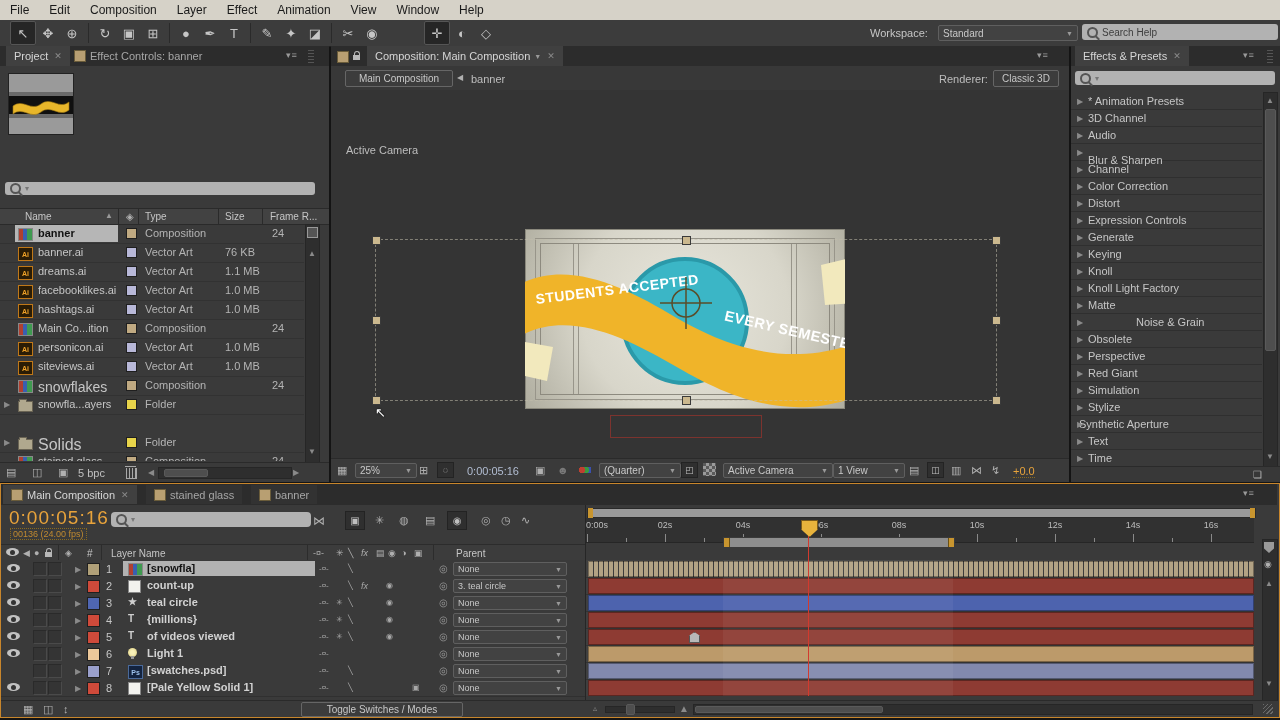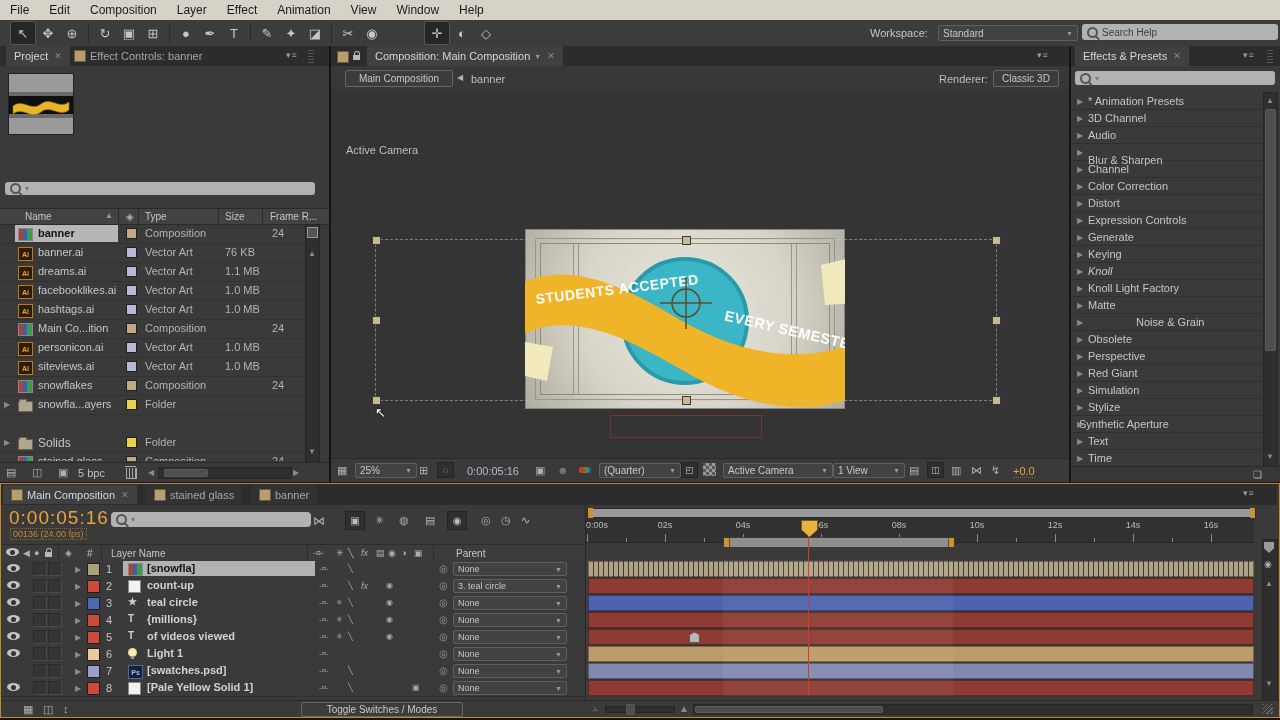--- a/index.html
+++ b/index.html
@@ -200,36 +200,36 @@
       </div>
       <div style="position: absolute; left: 0px; top: 133px; width: 304px; height: 19px; border-bottom: 1px solid rgb(50, 50, 50);">
         <div class="ic-ai" style="left: 18px; top: 4px;">Ai</div>
         <div style="position: absolute; left: 38px; top: 3px; font-size: 11px; white-space: nowrap; color: rgb(198, 198, 198);">siteviews.ai</div>
         <div class="swatch" style="left: 126px; top: 4px; width: 9px; height: 9px; background: rgb(184, 184, 216);"></div>
         <div style="position: absolute; left: 145px; top: 3px; color: rgb(180, 180, 180);">Vector Art</div>
         <div style="position: absolute; left: 225px; top: 3px; color: rgb(180, 180, 180);">1.0 MB</div>
       </div>
       <div style="position: absolute; left: 0px; top: 152px; width: 304px; height: 19px; border-bottom: 1px solid rgb(50, 50, 50);">
         <div class="ic-comp" style="left: 18px; top: 4px;"></div>
-        <div style="position: absolute; left: 38px; top: 3px; font-size: 11px; white-space: nowrap; color: rgb(198, 198, 198);">snowflakes</div>
+        <div style="position: absolute; left: 38px; top: 3px; font-size: 14px; white-space: nowrap; color: rgb(198, 198, 198);">snowflakes</div>
         <div class="swatch" style="left: 126px; top: 4px; width: 9px; height: 9px; background: rgb(192, 170, 130);"></div>
         <div style="position: absolute; left: 145px; top: 3px; color: rgb(180, 180, 180);">Composition</div>
         <div style="position: absolute; left: 272px; top: 3px; color: rgb(180, 180, 180);">24</div>
       </div>
       <div style="position: absolute; left: 0px; top: 171px; width: 304px; height: 19px; border-bottom: 1px solid rgb(50, 50, 50);">
         <div style="position: absolute; left: 4px; top: 5px; color: rgb(138, 138, 138); font-size: 8px;">▶</div>
         <div class="ic-folder" style="left: 18px; top: 4px;"></div>
         <div style="position: absolute; left: 38px; top: 3px; font-size: 11px; white-space: nowrap; color: rgb(198, 198, 198);">snowfla...ayers</div>
         <div class="swatch" style="left: 126px; top: 4px; width: 9px; height: 9px; background: rgb(232, 212, 74);"></div>
         <div style="position: absolute; left: 145px; top: 3px; color: rgb(180, 180, 180);">Folder</div>
       </div>
       <div style="position: absolute; left: 0px; top: 209px; width: 304px; height: 19px; border-bottom: 1px solid rgb(50, 50, 50);">
         <div style="position: absolute; left: 4px; top: 5px; color: rgb(138, 138, 138); font-size: 8px;">▶</div>
         <div class="ic-folder" style="left: 18px; top: 4px;"></div>
-        <div style="position: absolute; left: 38px; top: 3px; font-size: 12px; white-space: nowrap; color: rgb(198, 198, 198);">Solids</div>
+        <div style="position: absolute; left: 38px; top: 3px; font-size: 16px; white-space: nowrap; color: rgb(198, 198, 198);">Solids</div>
         <div class="swatch" style="left: 126px; top: 4px; width: 9px; height: 9px; background: rgb(232, 212, 74);"></div>
         <div style="position: absolute; left: 145px; top: 3px; color: rgb(180, 180, 180);">Folder</div>
       </div>
       <div style="position: absolute; left: 0px; top: 228px; width: 304px; height: 19px; border-bottom: 1px solid rgb(50, 50, 50);">
         <div class="ic-comp" style="left: 18px; top: 4px;"></div>
         <div style="position: absolute; left: 38px; top: 3px; font-size: 11px; white-space: nowrap; color: rgb(198, 198, 198);">stained glass</div>
         <div class="swatch" style="left: 126px; top: 4px; width: 9px; height: 9px; background: rgb(192, 170, 130);"></div>
         <div style="position: absolute; left: 145px; top: 3px; color: rgb(180, 180, 180);">Composition</div>
         <div style="position: absolute; left: 272px; top: 3px; color: rgb(180, 180, 180);">24</div>
       </div>
@@ -405,21 +405,21 @@
       <div style="position: absolute; left: 0px; top: 136px; width: 191px; height: 17px; border-bottom: 1px solid rgb(47, 47, 47);">
         <div style="position: absolute; left: 6px; top: 5px; color: rgb(138, 138, 138); font-size: 8px;">▶</div>
         <div style="position: absolute; left: 17px; top: 3px; color: rgb(198, 198, 198); white-space: nowrap;">Generate</div>
       </div>
       <div style="position: absolute; left: 0px; top: 153px; width: 191px; height: 17px; border-bottom: 1px solid rgb(47, 47, 47);">
         <div style="position: absolute; left: 6px; top: 5px; color: rgb(138, 138, 138); font-size: 8px;">▶</div>
         <div style="position: absolute; left: 17px; top: 3px; color: rgb(198, 198, 198); white-space: nowrap;">Keying</div>
       </div>
       <div style="position: absolute; left: 0px; top: 170px; width: 191px; height: 17px; border-bottom: 1px solid rgb(47, 47, 47);">
         <div style="position: absolute; left: 6px; top: 5px; color: rgb(138, 138, 138); font-size: 8px;">▶</div>
-        <div style="position: absolute; left: 17px; top: 3px; color: rgb(198, 198, 198); white-space: nowrap; font-style: italic;">Knoll</div>
+        <div style="position: absolute; left: 17px; top: 3px; color: rgb(198, 198, 198); white-space: nowrap;">Knoll</div>
       </div>
       <div style="position: absolute; left: 0px; top: 187px; width: 191px; height: 17px; border-bottom: 1px solid rgb(47, 47, 47);">
         <div style="position: absolute; left: 6px; top: 5px; color: rgb(138, 138, 138); font-size: 8px;">▶</div>
         <div style="position: absolute; left: 17px; top: 3px; color: rgb(198, 198, 198); white-space: nowrap;">Knoll Light Factory</div>
       </div>
       <div style="position: absolute; left: 0px; top: 204px; width: 191px; height: 17px; border-bottom: 1px solid rgb(47, 47, 47);">
         <div style="position: absolute; left: 6px; top: 5px; color: rgb(138, 138, 138); font-size: 8px;">▶</div>
         <div style="position: absolute; left: 17px; top: 3px; color: rgb(198, 198, 198); white-space: nowrap;">Matte</div>
       </div>
       <div style="position: absolute; left: 0px; top: 221px; width: 191px; height: 17px; border-bottom: 1px solid rgb(47, 47, 47);">

